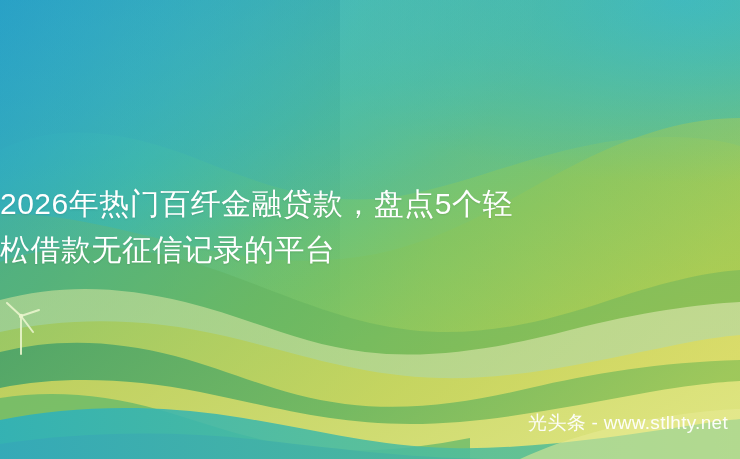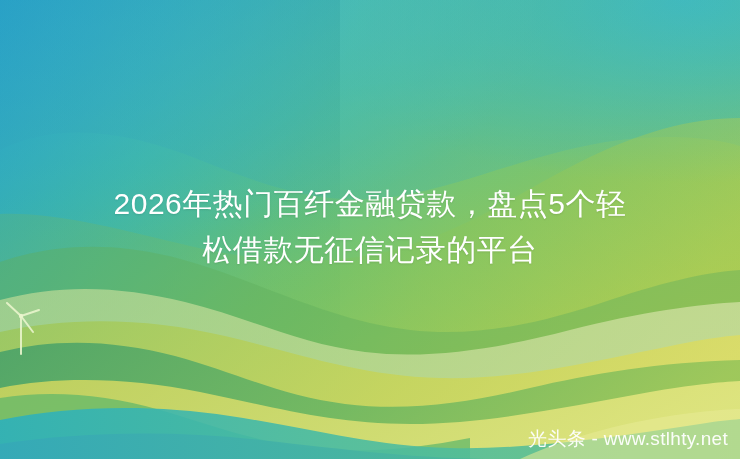--- a/index.html
+++ b/index.html
@@ -60,35 +60,34 @@
     height: 60px;
   }
   .turbine svg { display:block; }
 
   
   .headline {
     position: absolute;
     left: 0;
     top: 181px;
     width: 740px;
-    text-align: center;
     color: #ffffff;
     font-size: 30px;
     line-height: 46px;
     letter-spacing: 0.5px;
     font-family: "Liberation Sans", sans-serif;
     white-space: pre-line;
     text-shadow: 0 1px 2px rgba(0,0,0,0.10);
   }
 
   
   .watermark {
     position: absolute;
     right: 12px;
-    bottom: 8px;
+    bottom: 24px;
     color: #ffffff;
     font-size: 19px;
     line-height: 24px;
     font-family: "Liberation Sans", sans-serif;
     opacity: 0.95;
     letter-spacing: 0.3px;
   }
 </style>
 </head>
 <body>

